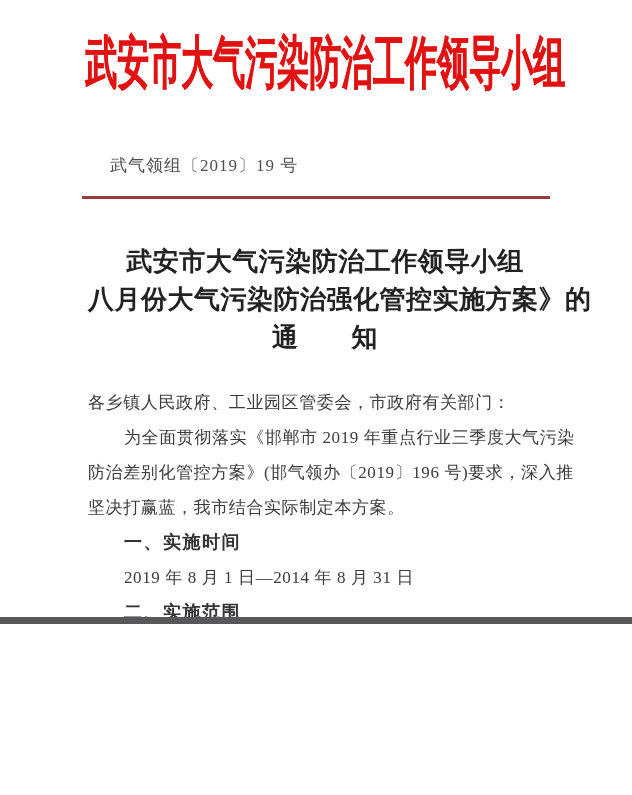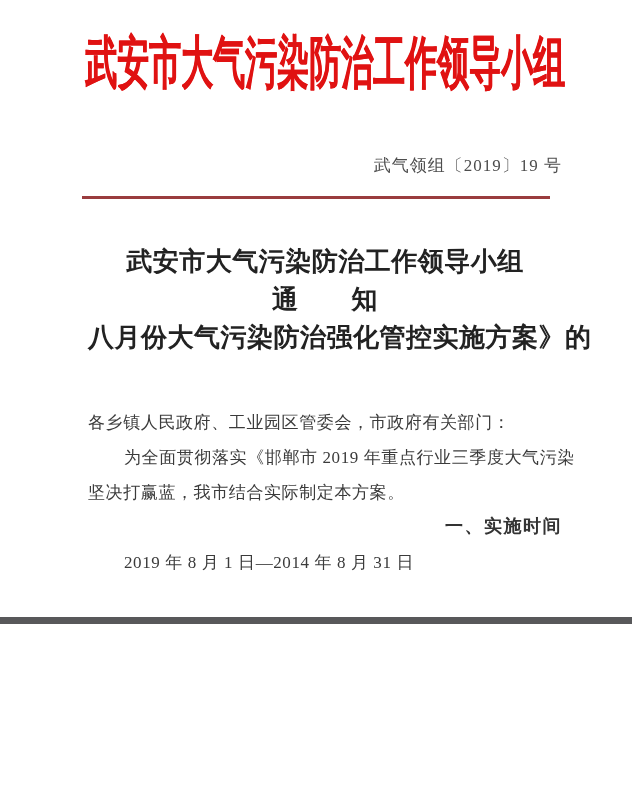--- a/index.html
+++ b/index.html
@@ -36,21 +36,21 @@
     color: #e01212;
     letter-spacing: 0px;
     white-space: nowrap;
     transform: scaleY(1.78);
     transform-origin: center center;
     text-shadow: 0.5px 0 0 #e01212;
   }
   
   .doc-number {
     margin-top: 44px;
-    text-align: right;
+    text-align: left;
     padding-left: 22px;
     font-size: 17px;
     letter-spacing: 1px;
     color: #4d4d4d;
   }
   
   .red-rule {
     margin-top: 19px;
     margin-left: -6px;
     width: 468px;
@@ -65,37 +65,36 @@
   .title-line {
     font-size: 26px;
     line-height: 38px;
     font-weight: bold;
     color: #222222;
     letter-spacing: 0.5px;
     white-space: nowrap;
   }
   
   .body-block {
-    margin-top: 48px;
+    margin-top: 28px;
     color: #3b3b3b;
   }
   .body-line {
     font-size: 17px;
     line-height: 35px;
     letter-spacing: 0.6px;
     white-space: nowrap;
   }
   .indent { padding-left: 36px; font-family: Liberation Serif, serif; }
   .sec-heading {
-    font-family: Liberation Mono, monospace;
+    font-family: Liberation Serif, serif;
     font-weight: bold;
     font-size: 18px;
     color: #333333;
     letter-spacing: 1.5px;
-    text-align: right;
   }
   
   .page-number {
     position: absolute;
     top: 694px;
     left: 550px;
     font-size: 14px;
     letter-spacing: 2px;
     color: #2f2f2f;
   }
@@ -119,32 +118,34 @@
     <div class="banner">
       <span>武安市大气污染防治工作领导小组</span>
     </div>
 
     <div class="doc-number">武气领组〔2019〕19 号</div>
 
     <div class="red-rule"></div>
 
     <div class="title-block">
       <div class="title-line">武安市大气污染防治工作领导小组</div>
+      <div class="title-line">八月份大气污染防治强化管控实施方案》的</div>
       <div class="title-line">通　　知</div>
-      <div class="title-line">八月份大气污染防治强化管控实施方案》的</div>
     </div>
 
     <div class="body-block">
       <div class="body-line">各乡镇人民政府、工业园区管委会，市政府有关部门：</div>
 
       <div class="body-line indent">为全面贯彻落实《邯郸市 2019 年重点行业三季度大气污染</div>
+      <div class="body-line">防治差别化管控方案》(邯气领办〔2019〕196 号)要求，深入推</div>
       <div class="body-line">坚决打赢蓝，我市结合实际制定本方案。</div>
 
       <div class="body-line indent sec-heading">一、实施时间</div>
       <div class="body-line indent">2019 年 8 月 1 日—2014 年 8 月 31 日</div>
+      <div class="body-line indent sec-heading">二、实施范围</div>
     </div>
 
   </div>
 
   <div class="page-number">- 1 -</div>
 
   <div class="bottom-bar"></div>
 
 </div>
 

